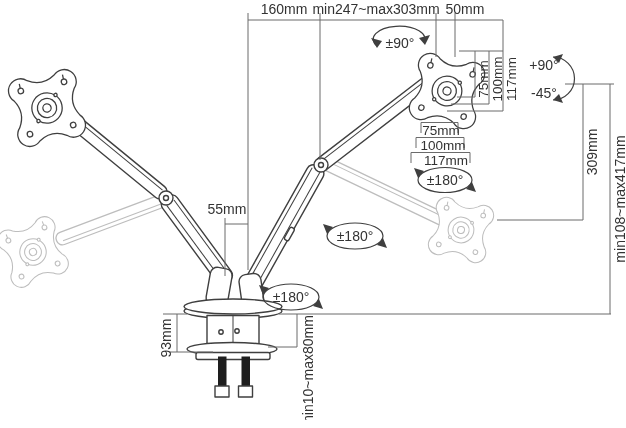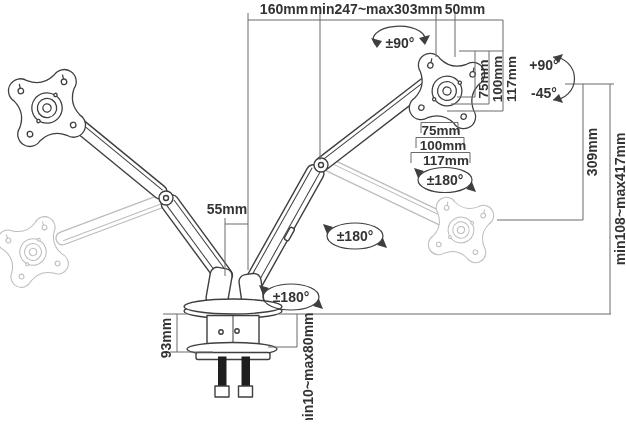--- a/index.html
+++ b/index.html
@@ -1,17 +1,17 @@
 <!DOCTYPE html>
 <html><head>
 <meta charset="utf-8">
 <style>
   html,body{margin:0;padding:0;background:#fff;}
   .stage{position:relative;width:626px;height:420px;background:#fff;overflow:hidden;
-         font-family:"Liberation Sans", sans-serif;font-weight:bold;}
+         font-family:"Liberation Sans", sans-serif;}
   svg{display:block;}
   .part{fill:#fff;stroke:#3f3f3f;stroke-width:1.4;stroke-linejoin:round;}
   .pline{stroke:#3f3f3f;stroke-width:1;fill:none;}
   .gpart{fill:#fff;stroke:#bdbdbd;stroke-width:1.3;stroke-linejoin:round;}
   .gline{stroke:#bdbdbd;stroke-width:1;fill:none;}
   .dim{stroke:#6b6b6b;stroke-width:1;fill:none;}
   .arc{stroke:#3f3f3f;stroke-width:1.2;fill:none;}
   .ah{fill:#3f3f3f;stroke:none;}
   .dark{fill:#1e1e1e;stroke:#1e1e1e;}
   .lbl{font-size:14px;fill:#333;}

